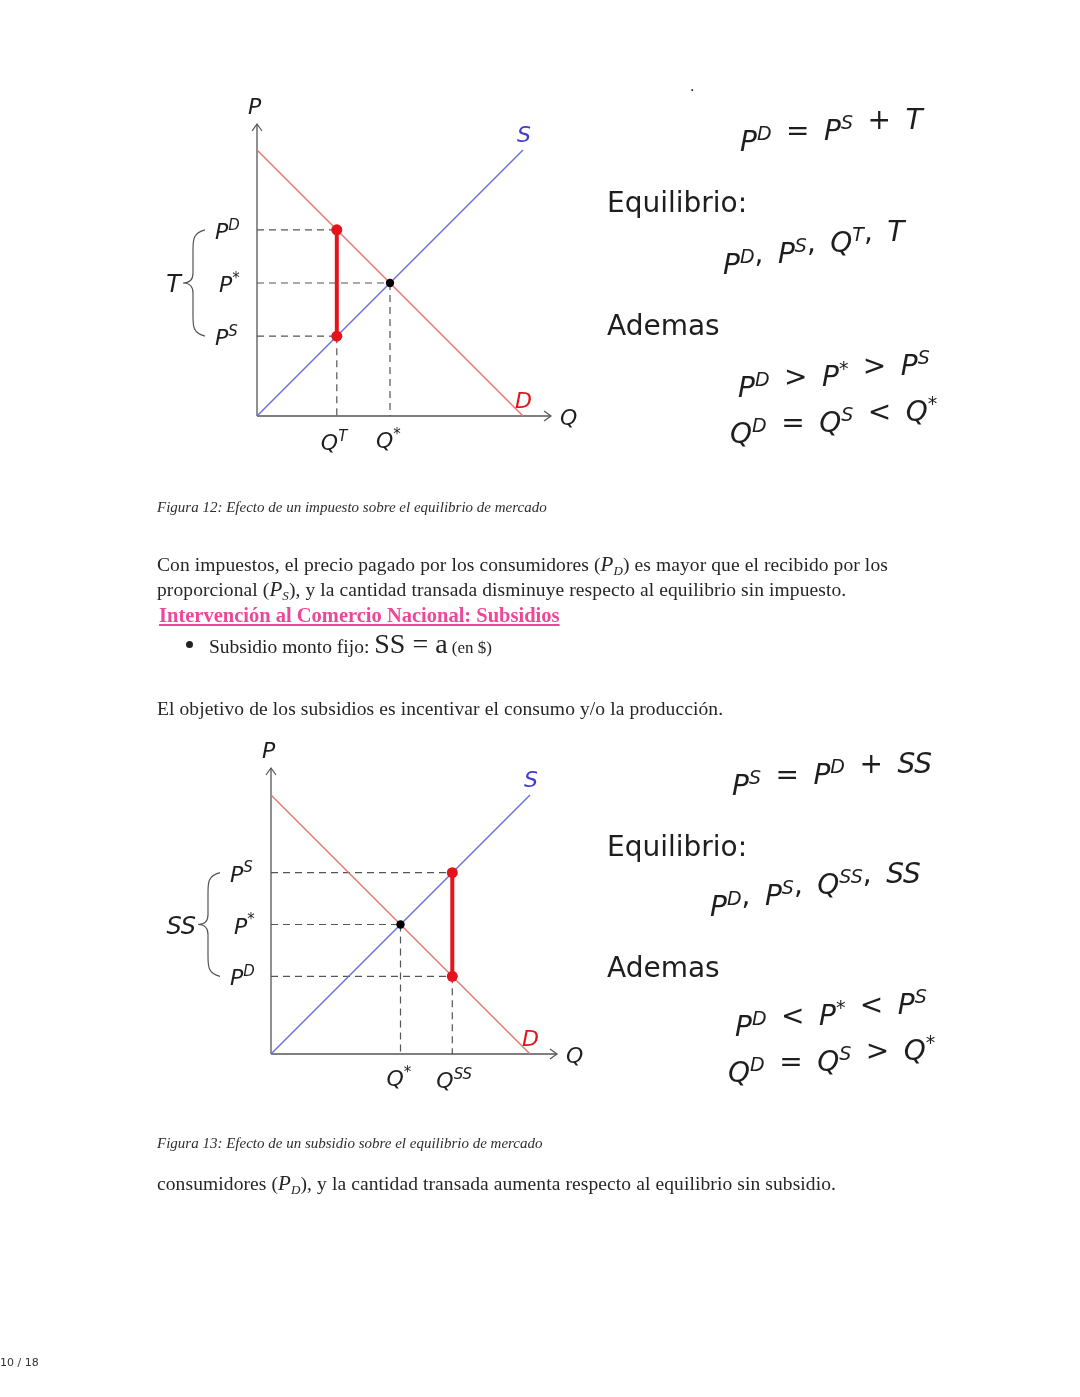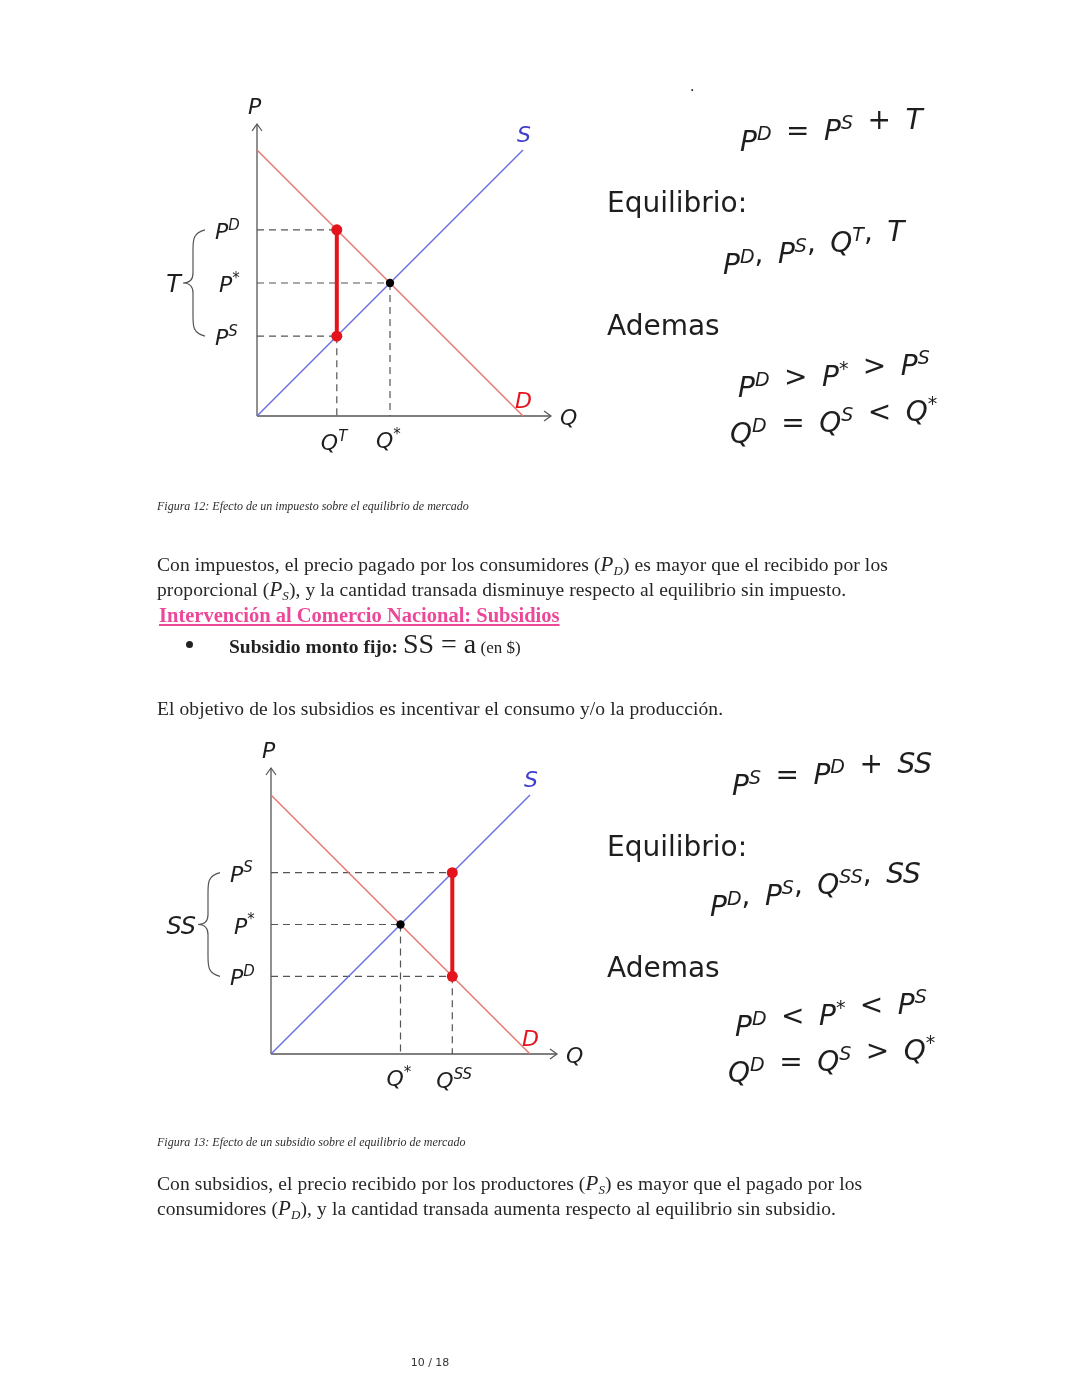--- a/index.html
+++ b/index.html
@@ -2,36 +2,36 @@
 <html><head>
 <meta charset="utf-8">
 <style>
   html, body { margin: 0; padding: 0; background: #ffffff; }
   body { width: 1080px; height: 1397px; position: relative; overflow: hidden;
          font-family: "DejaVu Serif", "Liberation Serif", serif; color: #2a2a2a; }
   .abs { position: absolute; }
   svg { position: absolute; left: 0; top: 0; overflow: visible; }
   .math { font-family: "DejaVu Sans", "Liberation Sans", sans-serif; fill: #1e1e1e; }
   .caption { font-family: "Liberation Serif", "DejaVu Serif", serif; font-style: italic;
-             font-size: 12px; color: #2e2e2e; left: 157px; }
+             font-size: 15px; color: #2e2e2e; left: 157px; }
   .para { font-family: "Liberation Serif", "DejaVu Serif", serif; font-size: 19.5px;
           line-height: 24px; color: #262626; left: 157px; width: 800px; letter-spacing: 0.1px; }
   .para .v { font-family: "Liberation Serif", "DejaVu Serif", serif; font-style: italic; font-size: 21px; }
   .para sub { font-size: 13px; font-style: italic; vertical-align: -4px; line-height: 0; }
   .heading { left: 159px; top: 604px; font-family: "Liberation Serif", "DejaVu Serif", serif;
              font-weight: bold; font-size: 20.5px; color: #ec4899; text-decoration: underline; }
   .bullets { left: 186px; top: 631px; font-family: "Liberation Serif", "DejaVu Serif", serif;
              font-size: 19.5px; line-height: 25px; color: #222; }
   .bullets .li { position: relative; padding-left: 23px; white-space: nowrap; }
   .bullets .dot { position: absolute; left: 0; top: 10px; width: 7px; height: 7px; border-radius: 50%; background: #222; }
-  .bullets b { font-weight: bold; margin-left: 20px; }
+  .bullets b { font-weight: normal; }
   .bullets .m { font-size: 28px; }
   .bullets .n { font-size: 17px; }
   .bullets sub { font-size: 13px; font-style: italic; vertical-align: -4px; line-height: 0; }
-  .pagenum { left: 0; width: 860px; top: 1356px; text-align: center;
+  .pagenum { left: 0; width: 860px; top: 1356px; text-align: left;
              font-family: "DejaVu Sans", "Liberation Sans", sans-serif; font-size: 11px; color: #333; }
 </style>
 </head>
 <body>
 
 <svg id="fig12" width="1080" height="480">
   <g id="fig12-marks">
       <line x1="257" y1="416" x2="257" y2="124" stroke="#555555" stroke-width="1.3"></line>
       <path d="M252,131 L257,124 L262,131" stroke="#555555" fill="none" stroke-width="1.2"></path>
       <line x1="257" y1="416" x2="551" y2="416" stroke="#555555" stroke-width="1.3"></line>
@@ -125,17 +125,16 @@
     <text x="710" y="916" id="fig13-vars"><tspan font-style="italic">P</tspan><tspan font-style="italic" font-size="19" dy="-11">D</tspan><tspan dy="11"></tspan><tspan font-style="normal">,  </tspan><tspan font-style="italic">P</tspan><tspan font-style="italic" font-size="19" dy="-11">S</tspan><tspan dy="11"></tspan><tspan font-style="normal">,  </tspan><tspan font-style="italic">Q</tspan><tspan font-style="italic" font-size="19" dy="-11">SS</tspan><tspan dy="11"></tspan><tspan font-style="normal">,  </tspan><tspan font-style="italic">SS</tspan></text>
     <text x="607" y="977">Ademas</text>
     <text x="735" y="1036" id="fig13-ineq1"><tspan font-style="italic">P</tspan><tspan font-style="italic" font-size="19" dy="-11">D</tspan><tspan dy="11"></tspan><tspan font-style="normal">  &lt;  </tspan><tspan font-style="italic">P</tspan><tspan font-style="italic" font-size="19" dy="-11">*</tspan><tspan dy="11"></tspan><tspan font-style="normal">  &lt;  </tspan><tspan font-style="italic">P</tspan><tspan font-style="italic" font-size="19" dy="-11">S</tspan><tspan dy="11"></tspan></text>
     <text x="728" y="1082" id="fig13-ineq2"><tspan font-style="italic">Q</tspan><tspan font-style="italic" font-size="19" dy="-11">D</tspan><tspan dy="11"></tspan><tspan font-style="normal">  =  </tspan><tspan font-style="italic">Q</tspan><tspan font-style="italic" font-size="19" dy="-11">S</tspan><tspan dy="11"></tspan><tspan font-style="normal">  &gt;  </tspan><tspan font-style="italic">Q</tspan><tspan font-style="italic" font-size="19" dy="-11">*</tspan><tspan dy="11"></tspan></text>
   </g>
 </svg>
 
 <div class="abs caption" style="top:1135px;">Figura 13: Efecto de un subsidio sobre el equilibrio de mercado</div>
 
 <div class="abs para" style="top:1171px;">
-  <div><span>Con subsidios, el precio recibido por los productores (</span><span class="v">P</span><sub>S</sub><span>) es mayor que el pagado por los</span></div>
   <div><span>consumidores (</span><span class="v">P</span><sub>D</sub><span>), y la cantidad transada aumenta respecto al equilibrio sin subsidio.</span></div>
 </div>
 
 <div class="abs pagenum">10 / 18</div>
 
 </body></html>

